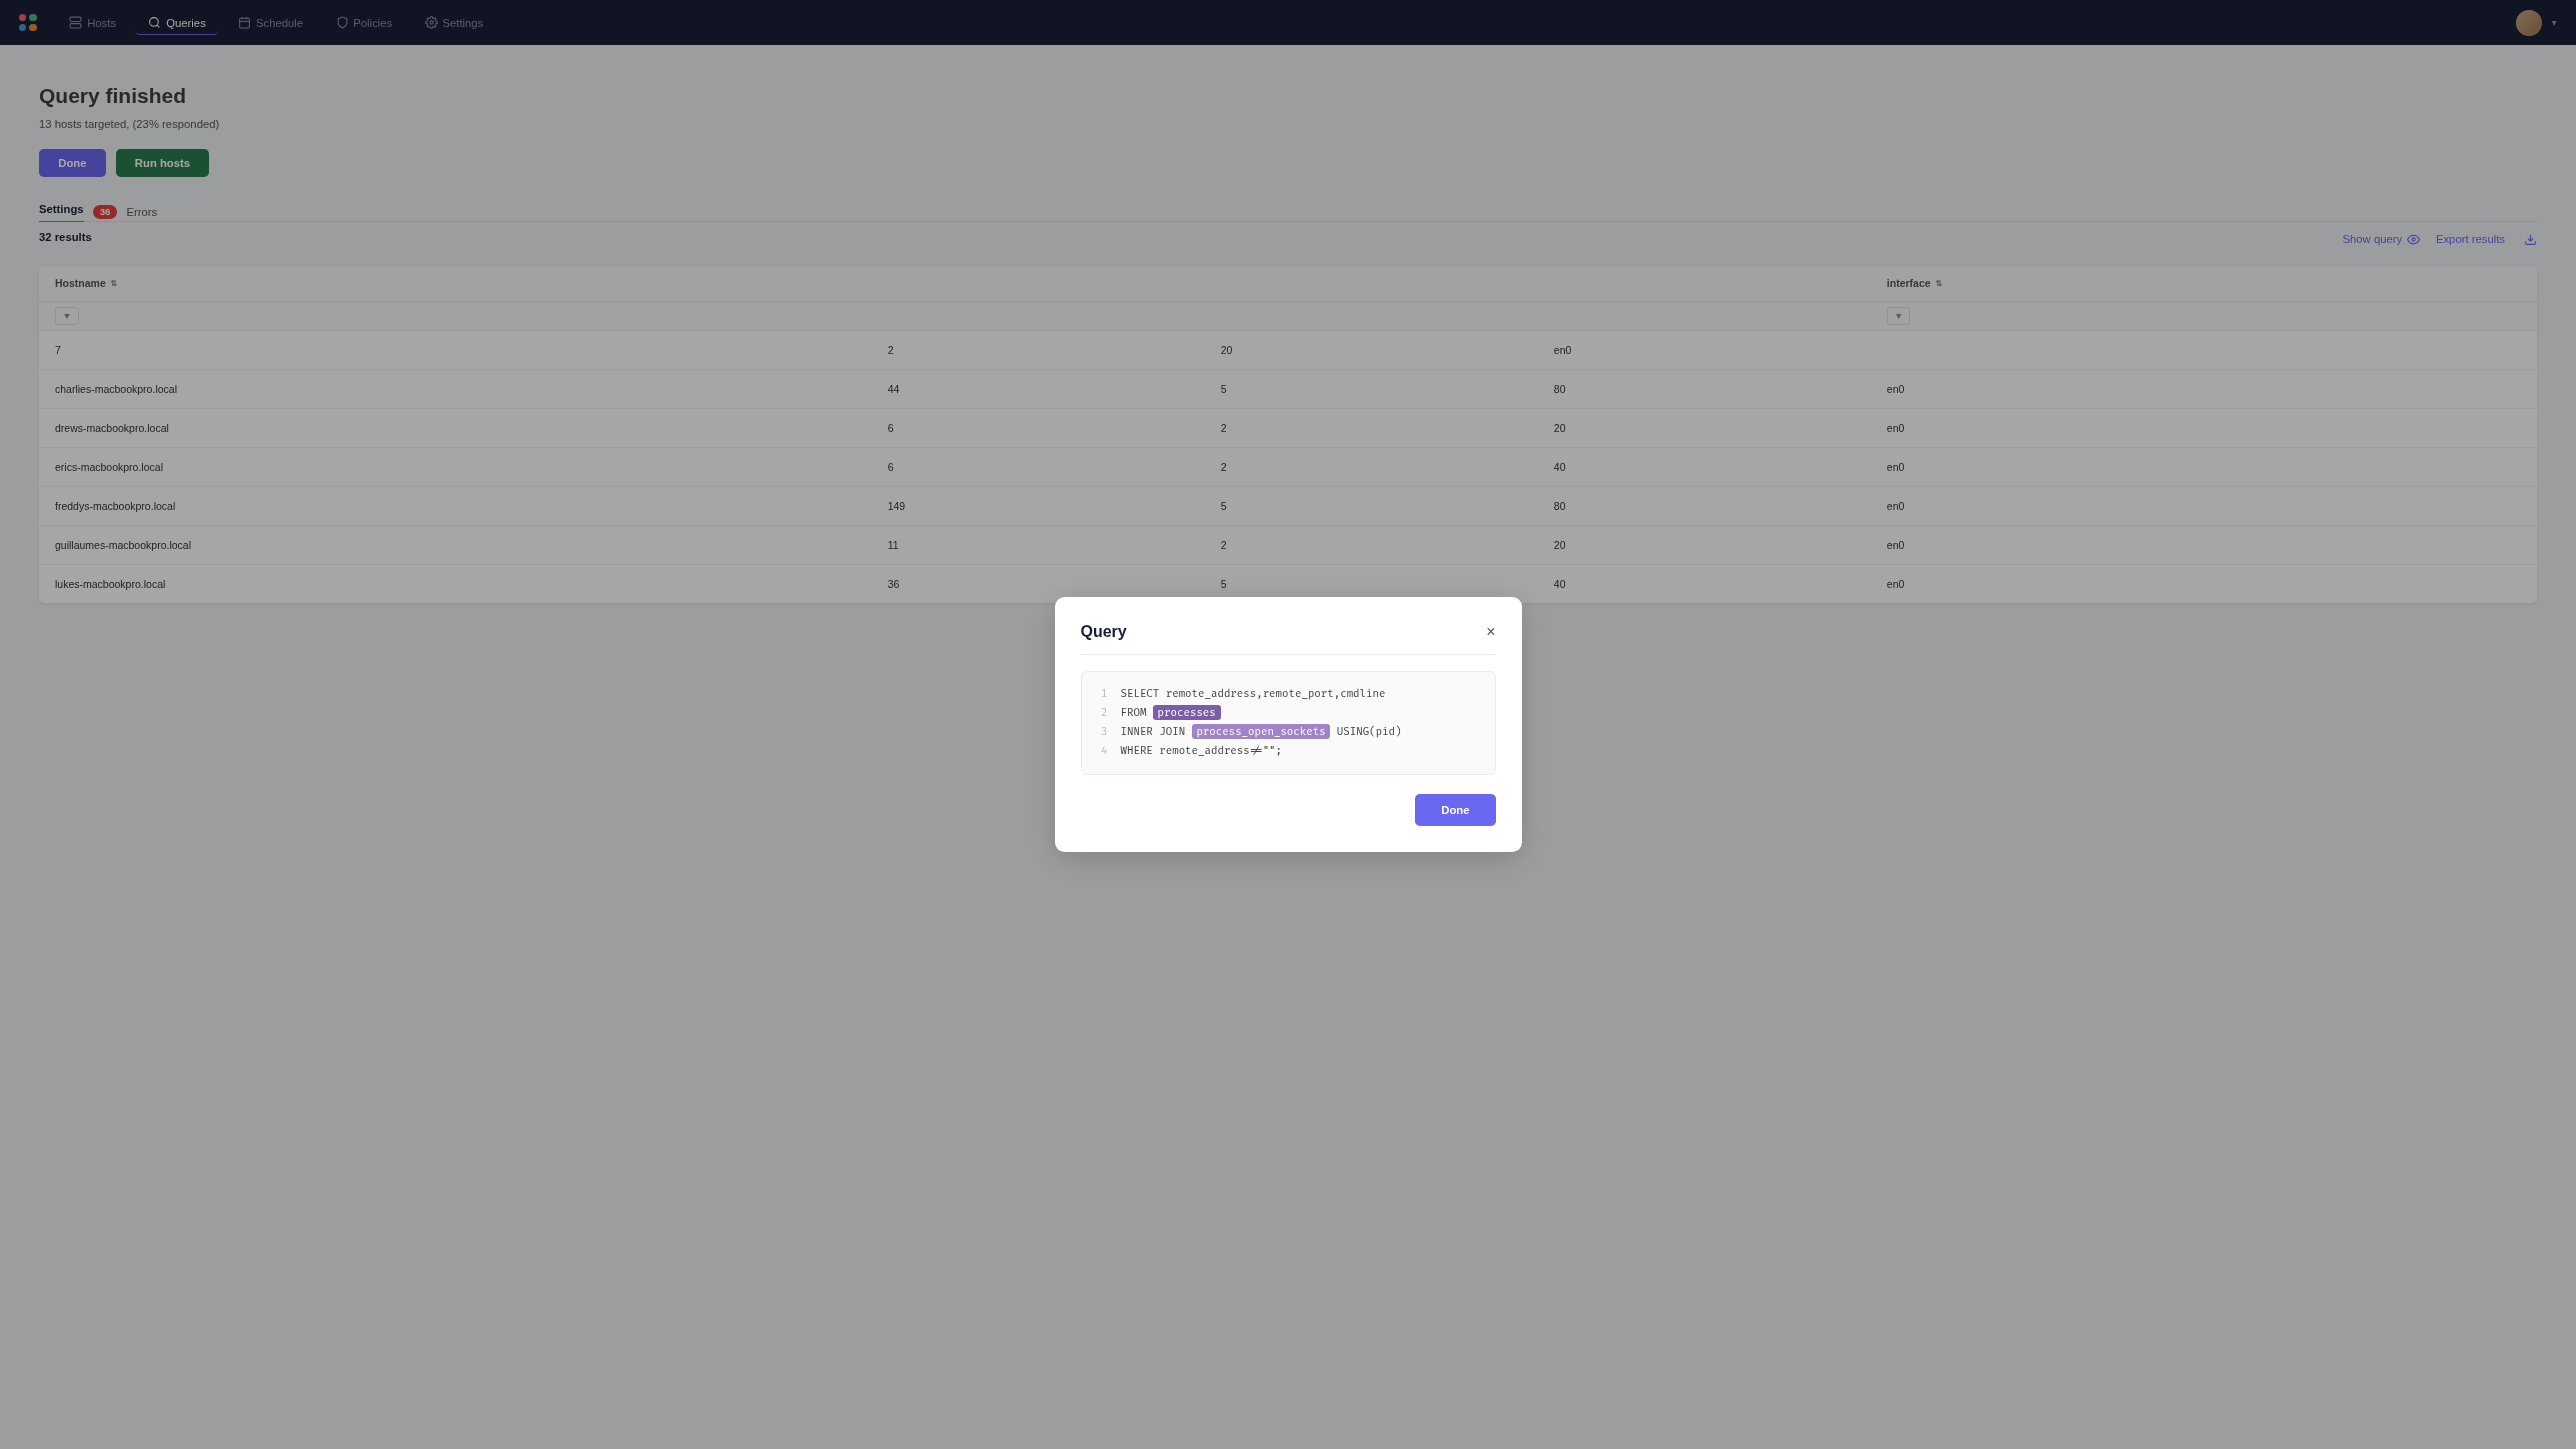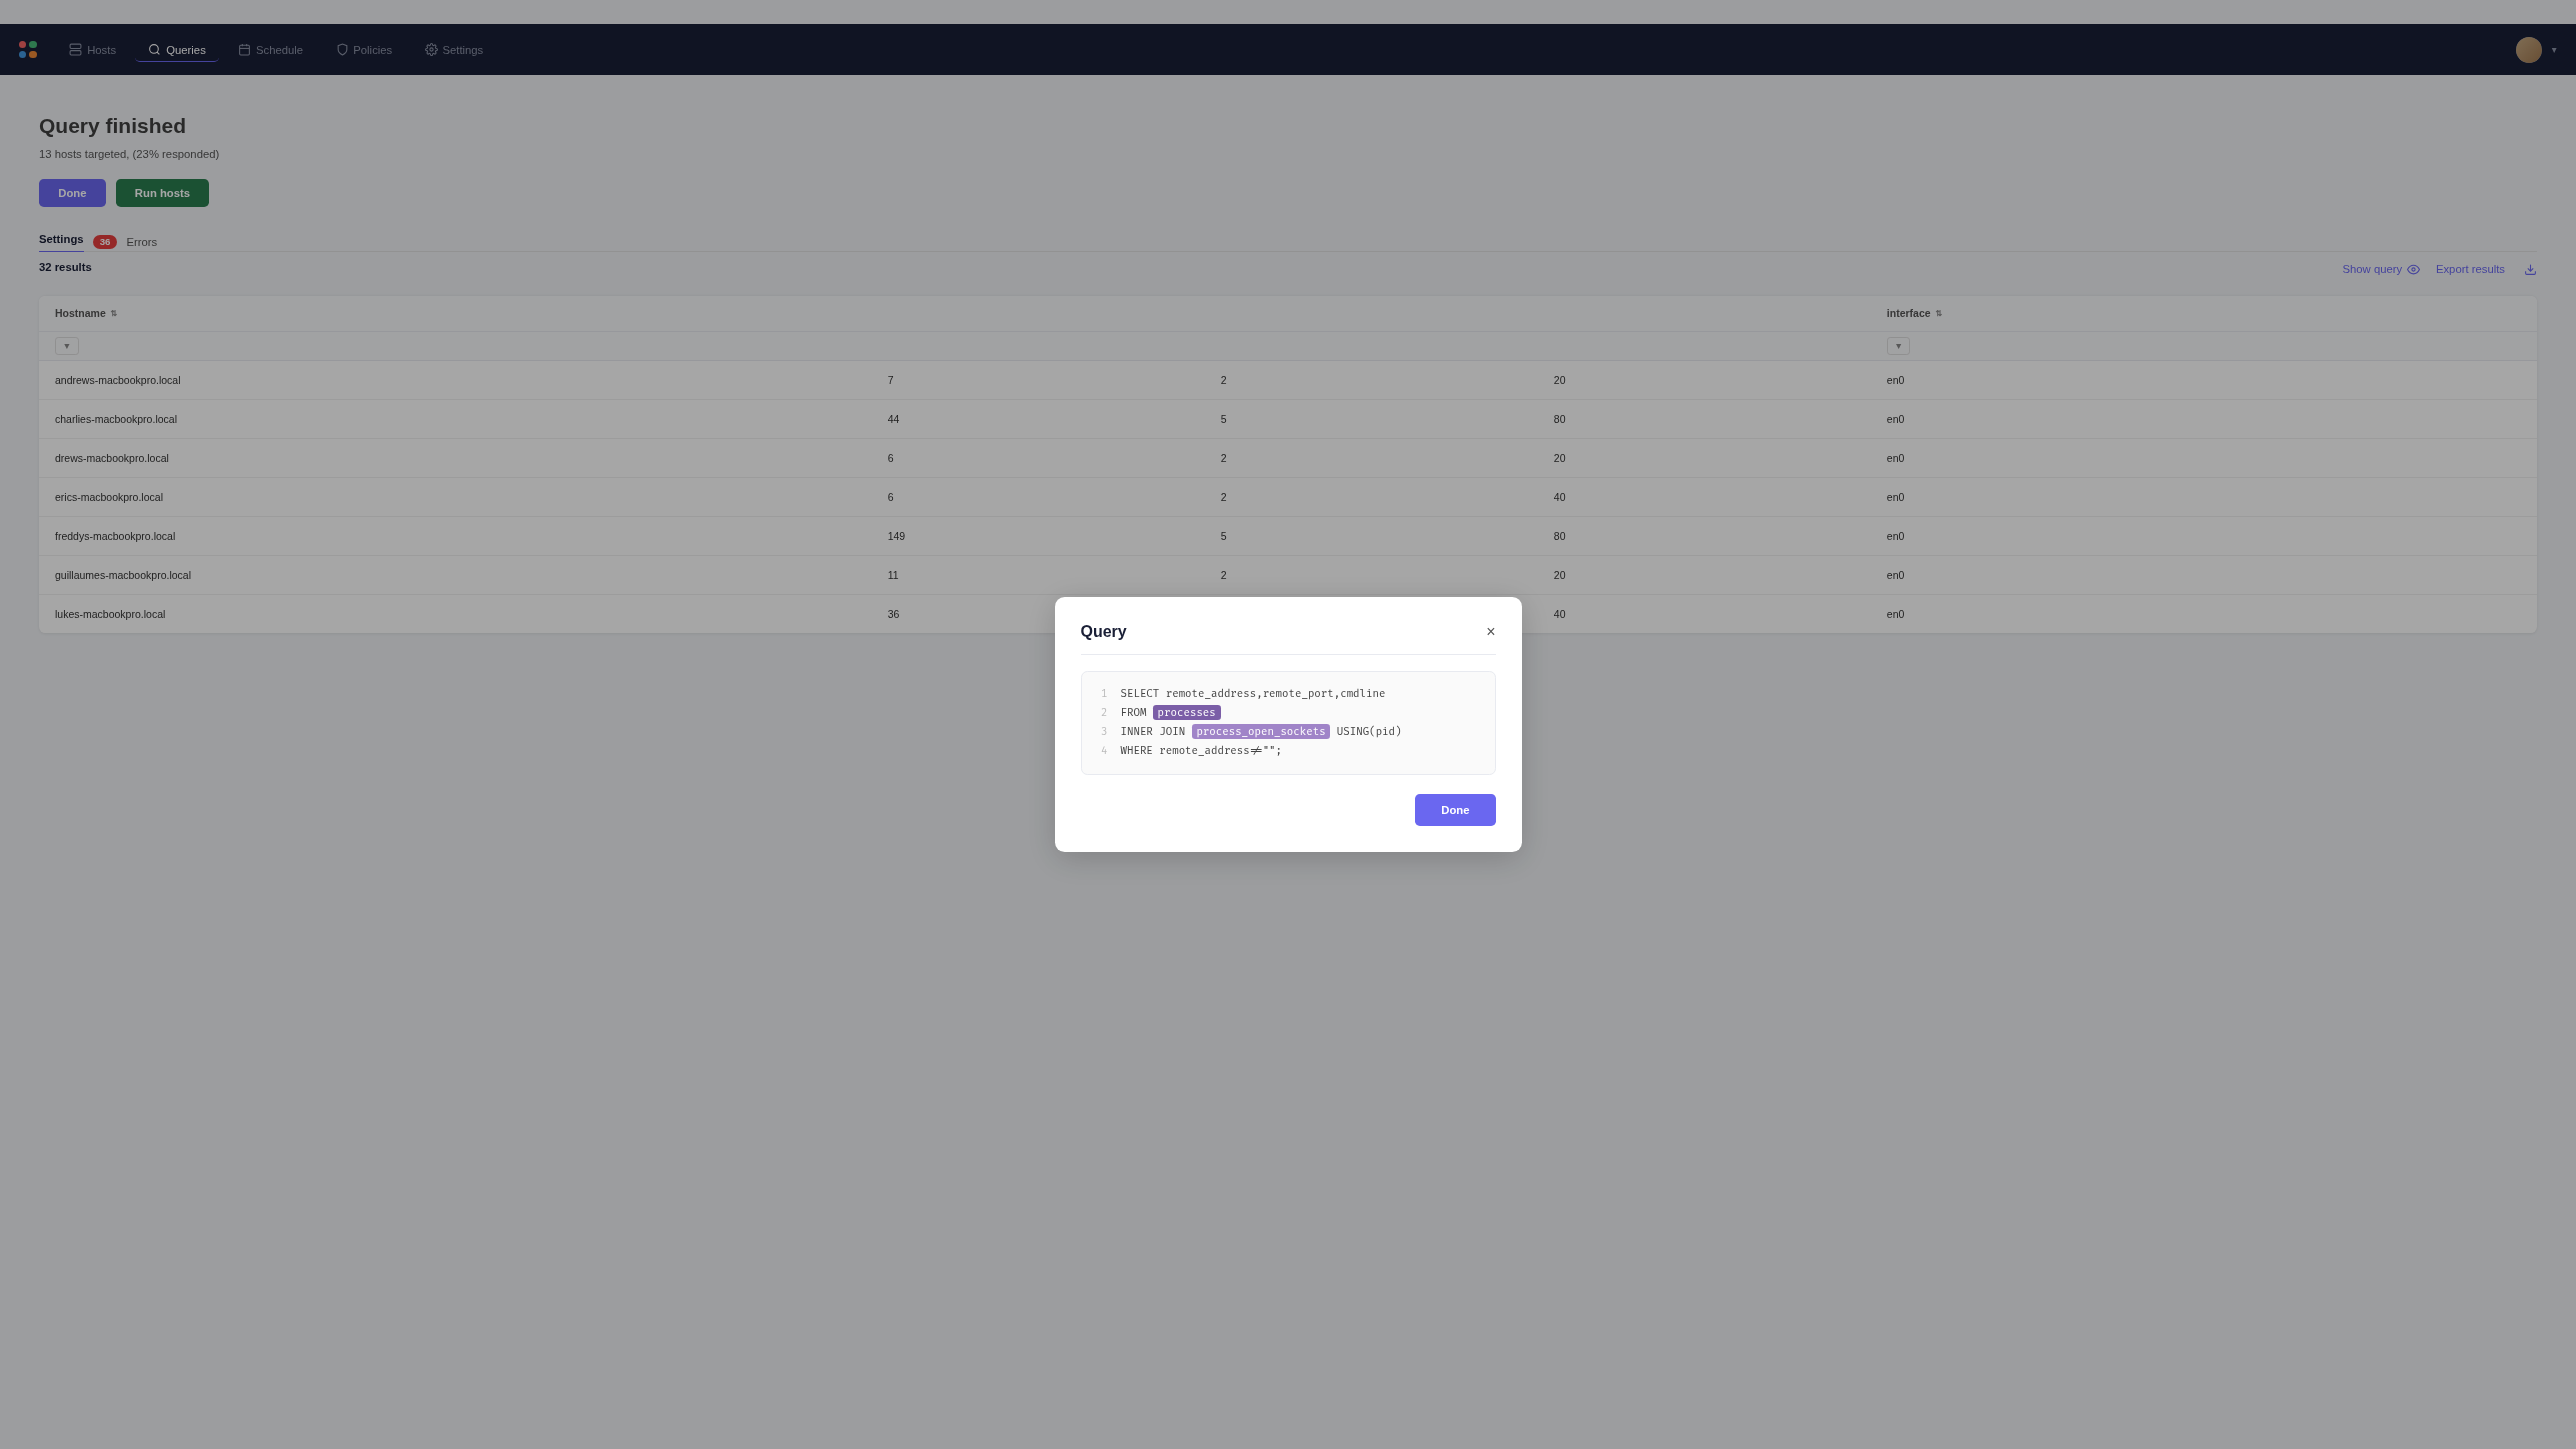--- a/index.html
+++ b/index.html
@@ -3,24 +3,23 @@
   <meta charset="utf-8">
   <style>
     * { box-sizing: border-box; margin: 0; padding: 0; }
     body { font-family: -apple-system, BlinkMacSystemFont, 'Segoe UI', sans-serif; background: #f0f2f5; min-height: 100vh; }
 
     
     .navbar {
       background: #1a1f36;
       display: flex;
       align-items: center;
-      height: 51px;
+      height: 45px;
       padding: 0 19.3px;
       gap: 6.4px;
-      margin-top: 24px;
     }
     .nav-logo {
       display: flex; align-items: center; gap: 4.8px; margin-right: 13px;
     }
     .logo-dots {
       display: grid; grid-template-columns: 1fr 1fr; gap: 2.4px; width: 17.7px; height: 17.7px;
     }
     .logo-dot { border-radius: 50%; width: 7.2px; height: 7.2px; }
     .nav-item {
       display: flex; align-items: center; gap: 4.8px;
@@ -282,21 +281,20 @@
       <div class="filter-cell"></div>
       <div class="filter-cell"></div>
       <div class="filter-cell"></div>
       <div class="filter-cell">
         <button class="filter-btn">▼</button>
       </div>
     </div>
 
     <div id="table-body">
         <div class="table-row">
-      <div class="td">andrews-macbookpro.local</div>
       <div class="td">7</div>
       <div class="td">2</div>
       <div class="td">20</div>
       <div class="td">en0</div>
     </div>
         <div class="table-row">
       <div class="td">charlies-macbookpro.local</div>
       <div class="td">44</div>
       <div class="td">5</div>
       <div class="td">80</div>

